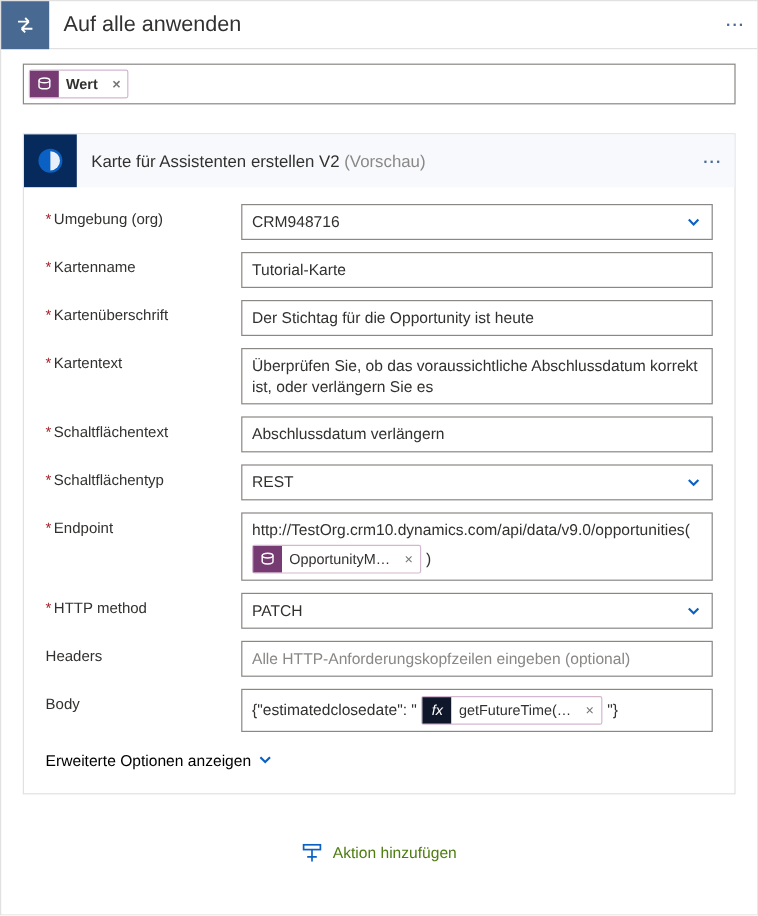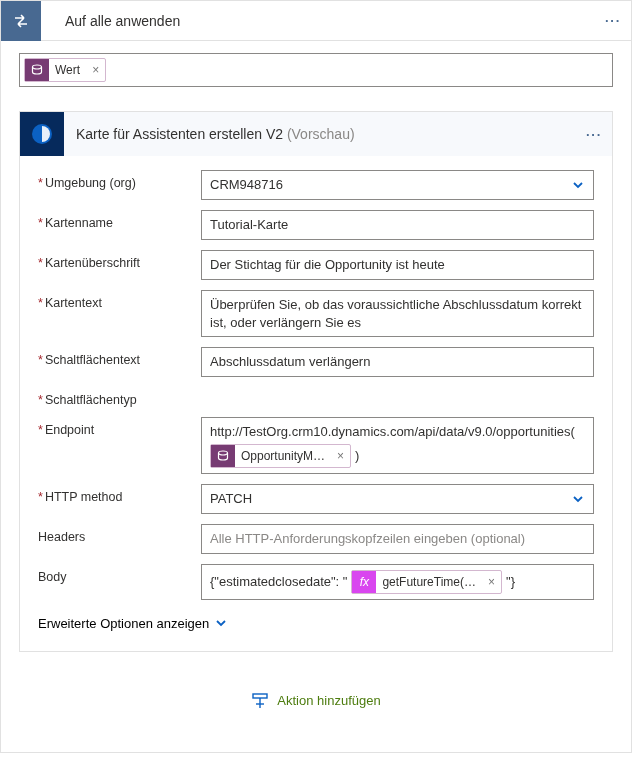--- a/index.html
+++ b/index.html
@@ -21,22 +21,21 @@
   }
   .outer-icon-box {
     width: 40px; height: 40px;
     background: #486991;
     color: #fff;
     display: flex; align-items: center; justify-content: center;
   }
   .outer-title {
     flex: 1;
     padding: 0 12px;
-    font-size: 14px;
-    margin-left: 12px;
+    font-size: 18px;
   }
   .menu-dots {
     width: 36px; text-align: center;
     color: #486991;
     font-weight: bold;
     letter-spacing: 1px;
     cursor: pointer;
   }
 
   
@@ -46,38 +45,39 @@
   .req-label .star { color: #a4262c; margin-right: 2px; }
 
   .token-box {
     border: 1px solid #8a8886;
     padding: 4px;
     min-height: 34px;
     display: flex;
     align-items: center;
     gap: 4px;
     flex-wrap: wrap;
+    font-weight: bold;
   }
 
   .pill {
     display: inline-flex;
     align-items: center;
     background: #fff;
     border: 1px solid #d3b7cf;
     border-radius: 2px;
     font-size: 12px;
     height: 24px;
   }
   .pill .pill-icon {
     width: 24px; height: 100%;
     display:flex; align-items:center; justify-content:center;
     color:#fff;
   }
   .pill-purple .pill-icon { background:#773b73; }
-  .pill-pink  .pill-icon { background:#d946ef; }
+  .pill-pink  .pill-icon { background:#0f172a; }
   .pill .pill-text { padding: 0 6px; }
   .pill .pill-x { padding: 0 6px; color:#777; cursor:pointer; }
 
   
   .inner-card {
     margin-top: 24px;
     border: 1px solid #e1e1e1;
   }
   .inner-header {
     display:flex; align-items:center;
@@ -247,20 +247,30 @@
           <div class="form-label"><span class="star">*</span><span>Schaltflächentext</span></div>
           <div class="form-field">
               <div class="field-box">
                 <span>Abschlussdatum verlängern</span>
               </div>
             </div>
         </div>
 
         <div class="form-row">
           <div class="form-label"><span class="star">*</span><span>Schaltflächentyp</span></div>
+          <div class="form-field">
+            <div class="field-box select">
+              <span>REST</span>
+              <span class="chevron">
+                <svg width="14" height="14" viewBox="0 0 14 14">
+                    <path d="M3 5 L7 9 L11 5" stroke="#0b61c3" stroke-width="1.8" fill="none"></path>
+                  </svg>
+              </span>
+            </div>
+          </div>
         </div>
 
         <div class="form-row">
           <div class="form-label"><span class="star">*</span><span>Endpoint</span></div>
           <div class="form-field">
             <div class="field-box" style="min-height:52px">
               <span style="width:100%">http://TestOrg.crm10.dynamics.com/api/data/v9.0/opportunities(</span>
               <span class="pill pill-purple">
                 <span class="pill-icon">
                   <svg width="14" height="14" viewBox="0 0 14 14">

